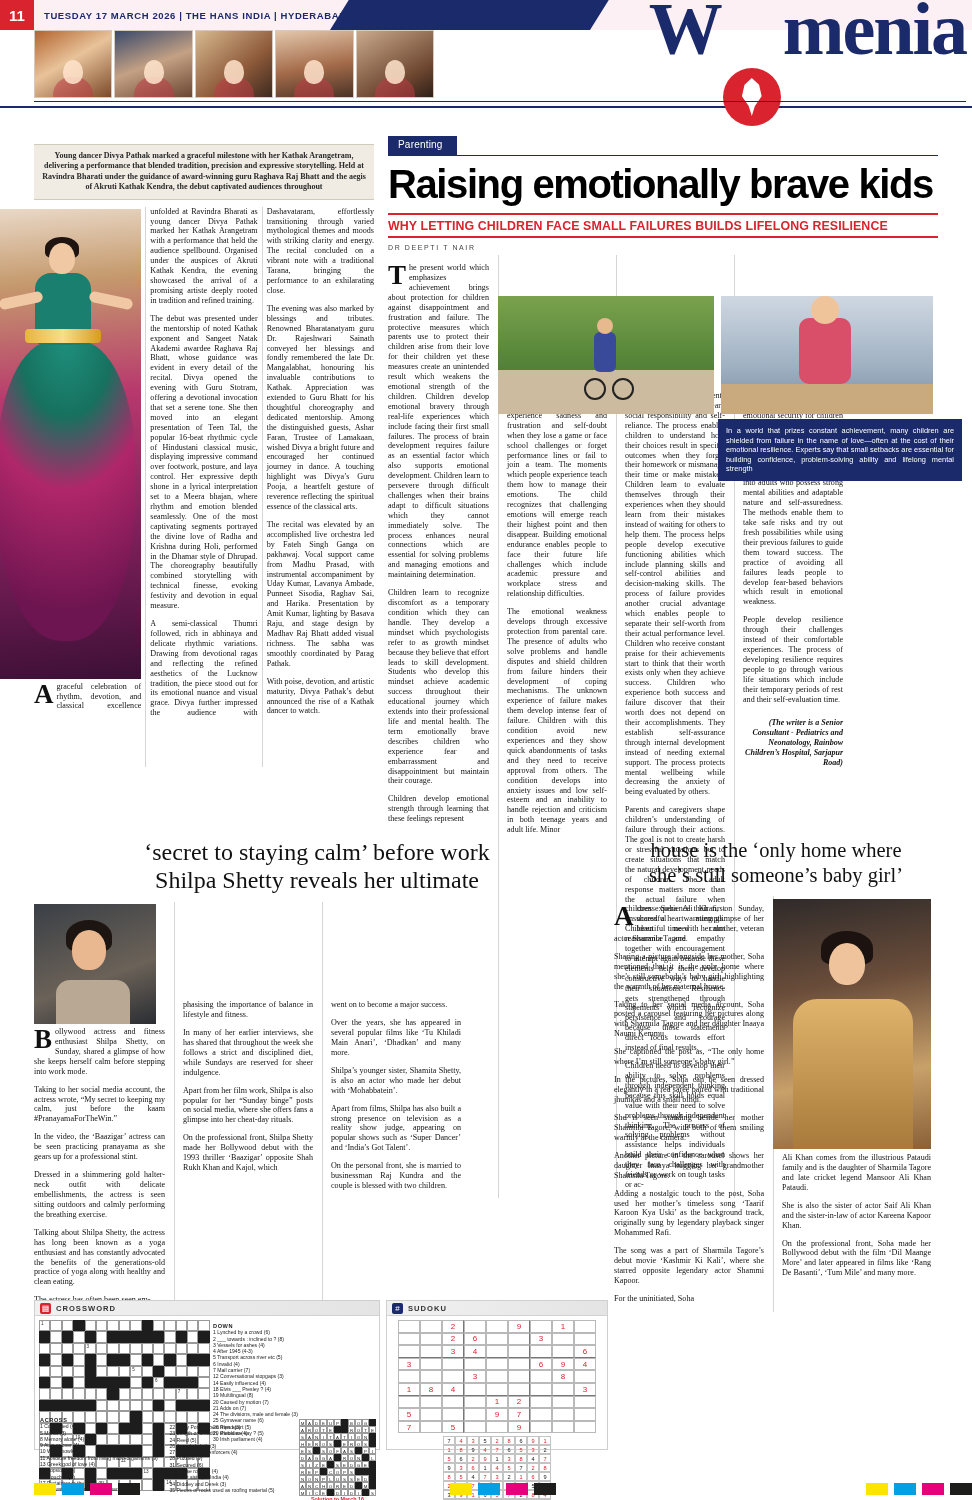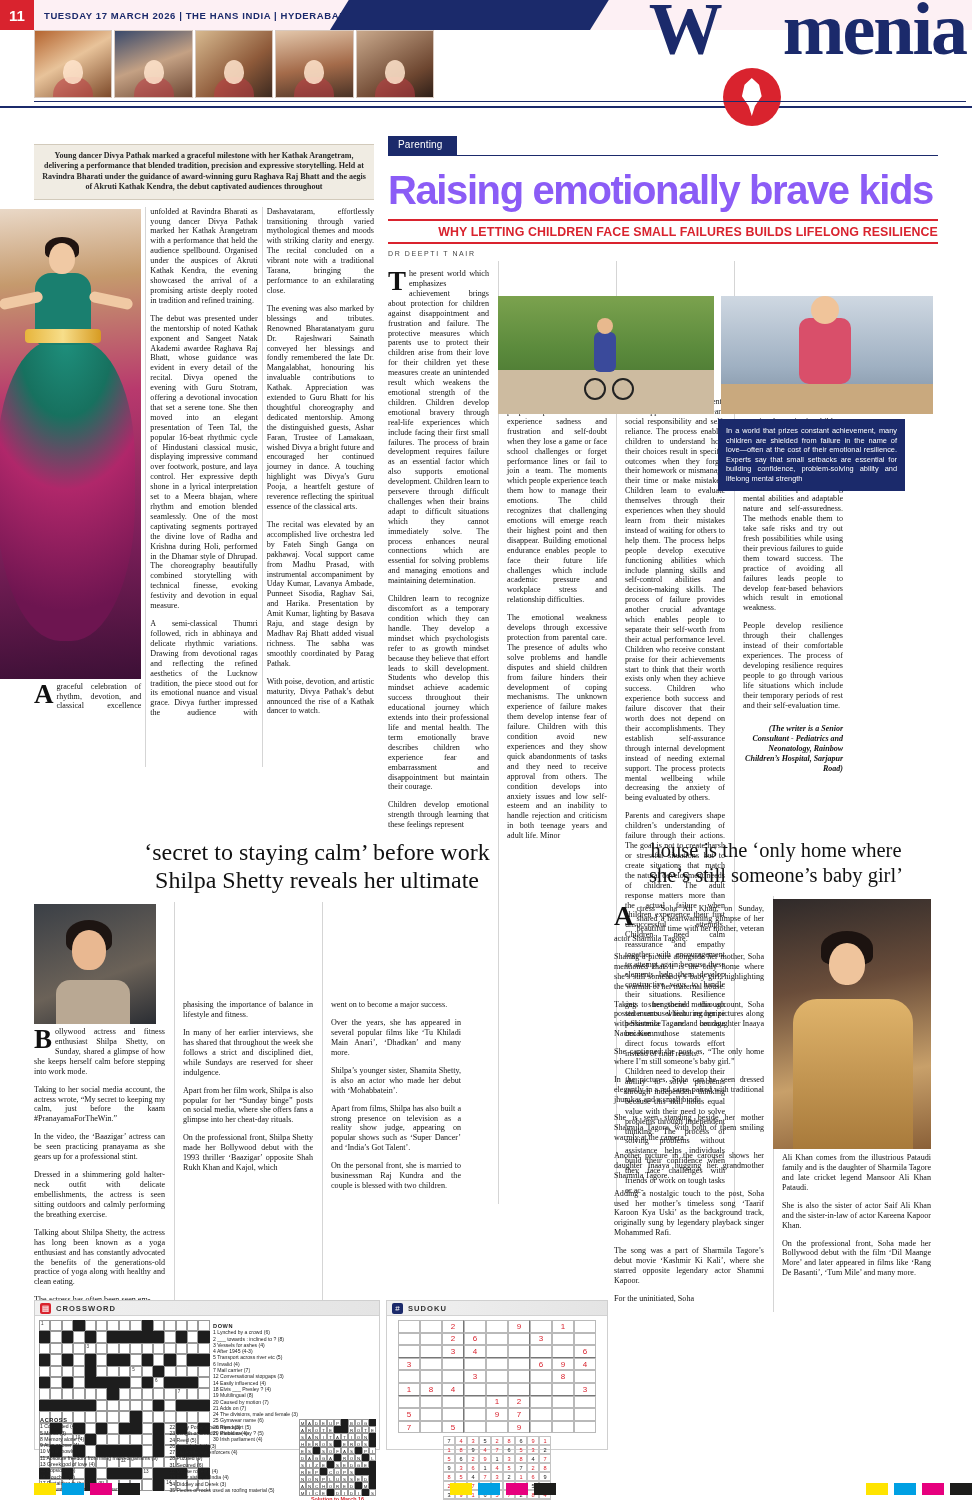--- a/index.html
+++ b/index.html
@@ -73,44 +73,44 @@
   .dancer-gold { position:absolute; left:34px; top:120px; width:76px; height:14px;
                  background:linear-gradient(90deg,#e7b53c,#f7de8a,#d79b22); border-radius:4px; }
 
   
   .zone2 { position:absolute; left:388px; top:136px; width:550px; }
   .z2-tagbar { display:flex; align-items:stretch; height:20px; }
   .z2-tag { background:#1b2a6b; color:#fff; font-family:"Liberation Sans",sans-serif; font-size:10px;
             padding:3px 14px 0 10px; letter-spacing:.2px; }
   .z2-tagfill { flex:1; border-bottom:1px solid #1b2a6b; }
   .z2-head { font-family:"Liberation Sans",sans-serif; font-weight:bold; font-size:40px; line-height:44px;
-             color:#8b5cf6; margin-top:12px; letter-spacing:-1.4px; }
+             color:#000000; margin-top:6px; letter-spacing:-1.4px; }
   .z2-kicker { margin-top:7px; border-top:2px solid #d9232e; border-bottom:2px solid #d9232e; padding:4px 0 3px;
                font-family:"Liberation Sans",sans-serif; font-weight:bold; font-size:12.4px; color:#d9232e;
-               letter-spacing:.1px; text-align:right; }
+               letter-spacing:.1px; text-align:left; }
   .z2-byline { font-family:"Liberation Sans",sans-serif; font-size:7px; letter-spacing:1.6px; color:#444;
                text-transform:uppercase; margin-top:6px; }
   .z2-grid { display:flex; gap:9px; margin-top:4px; }
   .z2-col { width:101px; font-size:8.1px; line-height:9.9px; text-align:justify; }
   .z2-col + .z2-col { border-left:1px solid #d5d5d5; padding-left:8px; width:109px; }
   .z2-photos { position:absolute; left:110px; top:160px; width:440px; display:flex; gap:7px; }
   .pic { position:relative; overflow:hidden; }
   .pic-bike { width:216px; height:118px; background:linear-gradient(180deg,#7ba24e 0%,#5b8a3c 45%,#3f6a2b 100%); }
   .pic-bike .path { position:absolute; left:0; bottom:0; width:100%; height:44px; background:#cdbba0; }
   .pic-bike .kid { position:absolute; left:96px; top:36px; width:22px; height:40px; background:#3a4a9b; border-radius:6px; }
   .pic-bike .kid:after { content:""; position:absolute; left:3px; top:-14px; width:16px; height:16px; border-radius:50%;
                          background:#e8b98e; }
   .pic-bike .wheel { position:absolute; bottom:14px; width:22px; height:22px; border:2px solid #222; border-radius:50%; }
   .pic-bike .w1 { left:86px; } .pic-bike .w2 { left:114px; }
   .pic-kid2 { width:212px; height:118px; background:linear-gradient(180deg,#cfd8e2 0%,#9fb0c2 60%,#7a8a9c 100%); }
   .pic-kid2 .desk { position:absolute; left:0; bottom:0; width:100%; height:30px; background:#c9a97e; }
   .pic-kid2 .child { position:absolute; left:78px; top:22px; width:52px; height:66px; background:#d94f6a; border-radius:10px; }
   .pic-kid2 .child:after { content:""; position:absolute; left:12px; top:-22px; width:28px; height:28px; border-radius:50%;
                            background:#f0c49a; }
-  .z2-boxquote { position:absolute; left:330px; top:283px; width:187px; background:#1b2a6b; color:#fff;
+  .z2-boxquote { position:absolute; left:330px; top:283px; width:244px; background:#1b2a6b; color:#fff;
                  font-family:"Liberation Sans",sans-serif; font-size:7.4px; line-height:9.6px; padding:7px 8px;
                  text-align:justify; }
   .z2-sign { font-style:italic; font-weight:bold; text-align:right; font-size:8px; line-height:10px; margin-top:14px; }
 
   
   .zone3 { position:absolute; left:34px; top:838px; width:566px; }
   .z3-head { font-size:24px; line-height:28px; text-align:center; }
   .z3-cols { margin-top:8px; display:flex; gap:9px; }
   .z3-col { width:131px; font-size:8.1px; line-height:9.9px; text-align:justify; }
   .z3-col + .z3-col { border-left:1px solid #d5d5d5; padding-left:8px; width:139px; }

